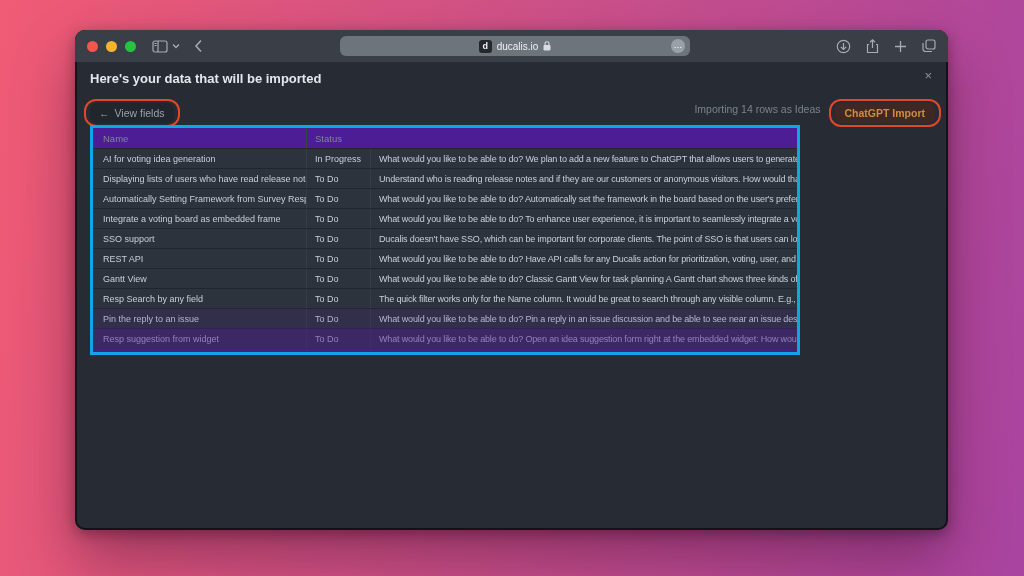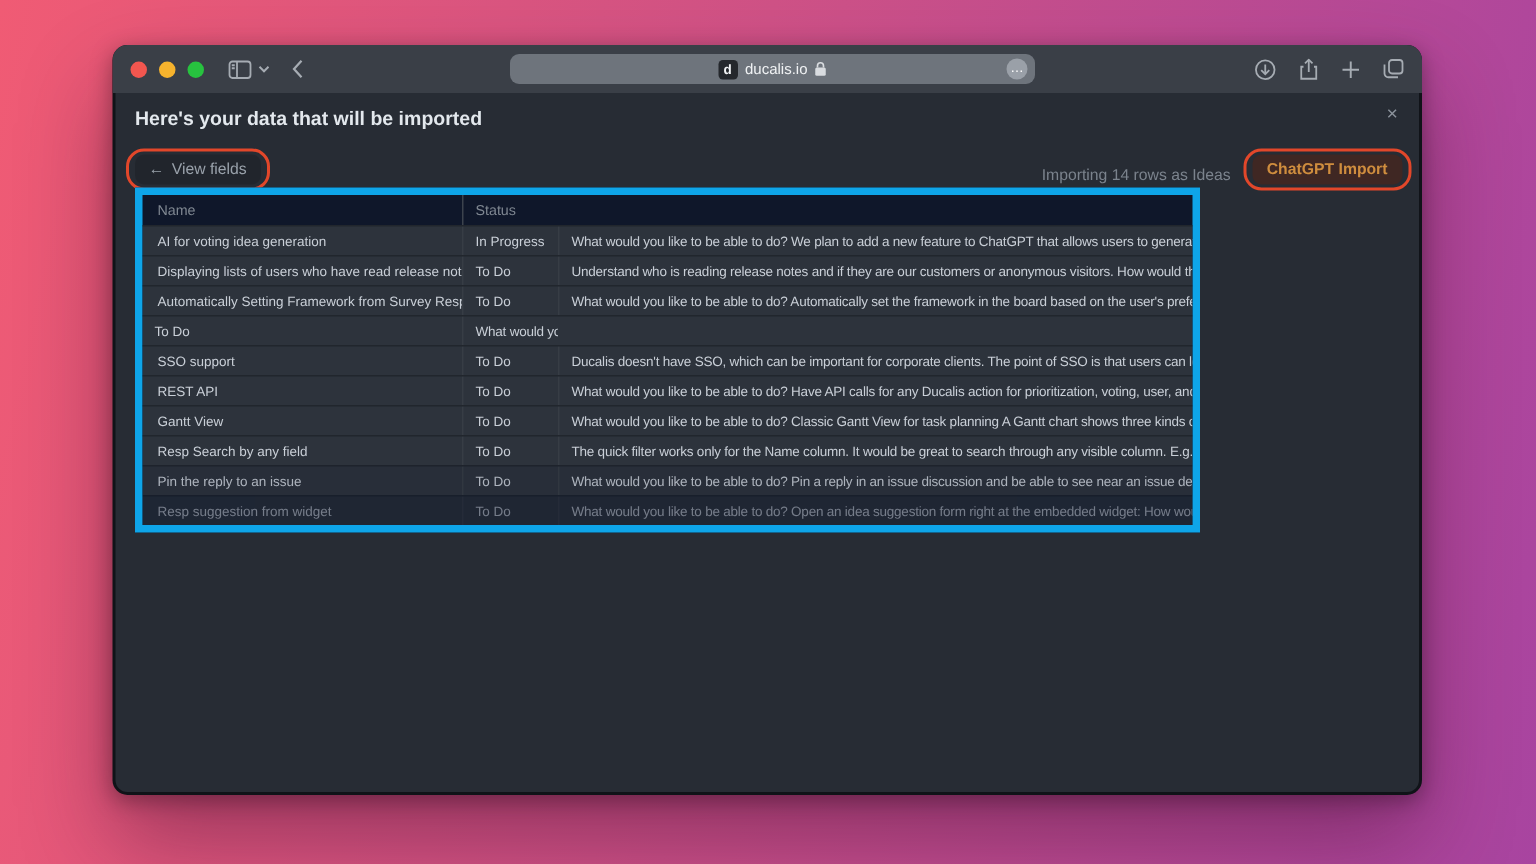--- a/index.html
+++ b/index.html
@@ -60,31 +60,31 @@
   .btn-wrap { position:relative; display:inline-flex; }
   .ring {
     position:absolute; inset:-4px -6px; border:2px solid #e2472a; border-radius:12px;
     pointer-events:none;
   }
   .edit-btn {
     background:rgba(0,0,0,.14); border:none; border-radius:6px; padding:4px 9px;
     color:#99a1aa; font-size:10.5px; font-family:inherit; cursor:default;
     display:flex; align-items:center; gap:5px;
   }
-  .right-cluster { display:flex; align-items:flex-end; gap:14px; }
+  .right-cluster { display:flex; align-items:flex-start; gap:14px; }
   .importing-note { font-size:10.5px; color:#7b838d; }
   .complete-btn {
     background:#3f2723; border:none; border-radius:6px; padding:4px 10px;
     color:#cf8d3e; font-size:10.5px; font-family:inherit; cursor:default; font-weight:600;
   }
 
   
   .table {
     position:absolute; left:13px; top:63px; width:710px; height:230px;
-    border:5px solid #0ea5e9; overflow:hidden; background:#0f172a;
+    border:3px solid #0ea5e9; overflow:hidden; background:#4c1d95;
   }
   .thead {
     display:grid; grid-template-columns:213px 64px 1fr; height:20px;
     color:#7f8791; font-size:9.5px;
   }
   .thead .cell { display:flex; align-items:center; }
   .thead .cell + .cell { border-left:1px solid #3c434d; }
   .row {
     display:grid; grid-template-columns:213px 64px 1fr; height:20px;
     background:#2d333c; border-top:1px solid #21262d; color:#c9cfd7; font-size:9px;
@@ -213,20 +213,21 @@
             <div class="cell c-name">Displaying lists of users who have read release notes</div>
             <div class="cell c-status">To Do</div>
             <div class="cell c-desc">Understand who is reading release notes and if they are our customers or anonymous visitors. How would that...</div>
           </div>
           <div class="row">
             <div class="cell c-name">Automatically Setting Framework from Survey Resp...</div>
             <div class="cell c-status">To Do</div>
             <div class="cell c-desc">What would you like to be able to do? Automatically set the framework in the board based on the user's prefer...</div>
           </div>
           <div class="row">
+            <div class="cell c-name">Integrate a voting board as embedded frame</div>
             <div class="cell c-status">To Do</div>
             <div class="cell c-desc">What would you like to be able to do? To enhance user experience, it is important to seamlessly integrate a vot...</div>
           </div>
           <div class="row">
             <div class="cell c-name">SSO support</div>
             <div class="cell c-status">To Do</div>
             <div class="cell c-desc">Ducalis doesn't have SSO, which can be important for corporate clients. The point of SSO is that users can log...</div>
           </div>
           <div class="row">
             <div class="cell c-name">REST API</div>

